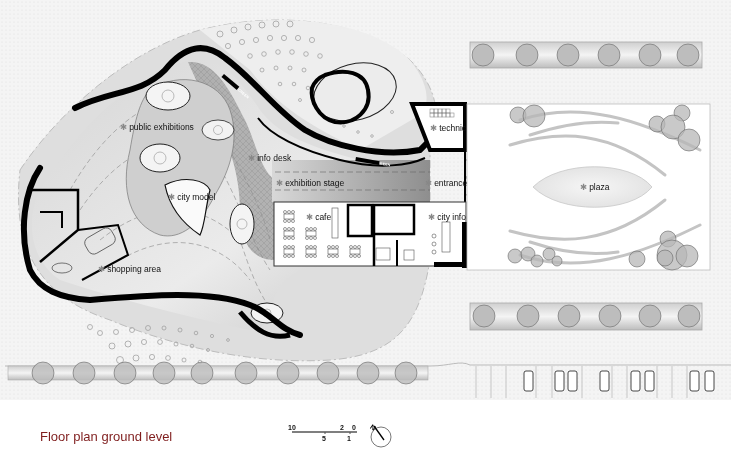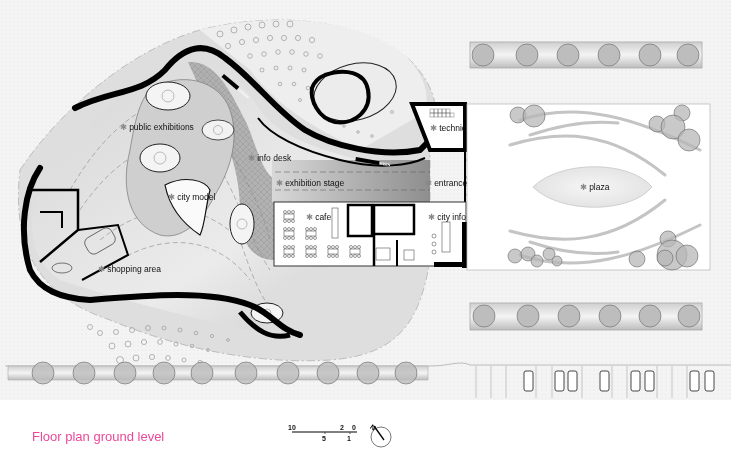--- a/index.html
+++ b/index.html
@@ -1,20 +1,20 @@
 <!DOCTYPE html>
 <html><head>
 <meta charset="utf-8">
 <style>
   html, body { margin: 0; padding: 0; background: #ffffff; }
   body { width: 731px; height: 452px; position: relative; overflow: hidden; font-family: "Liberation Sans", sans-serif; }
   .canvas { position: absolute; left: 0; top: 0; width: 731px; height: 452px; }
   svg text { font-family: "Liberation Sans", sans-serif; }
   .lbl { font-size: 8.5px; fill: #111; }
-  .caption { position: absolute; left: 32px; top: 429px; font-size: 13px; color: #ec4899; }
+  .caption { position: absolute; left: 40px; top: 429px; font-size: 13px; color: #7f1d1d; }
   .scale-num { font-size: 7px; fill: #111; font-weight: bold; }
   .led { font-size: 3.5px; fill: #fff; font-weight: bold; letter-spacing: 0.2px; }
 </style>
 </head>
 <body>
 
 <svg class="canvas" viewBox="0 0 731 452" width="731" height="452">
   <defs>
     <pattern id="dots" width="4" height="4" patternUnits="userSpaceOnUse">
       <rect width="4" height="4" fill="#f4f4f4"></rect>

